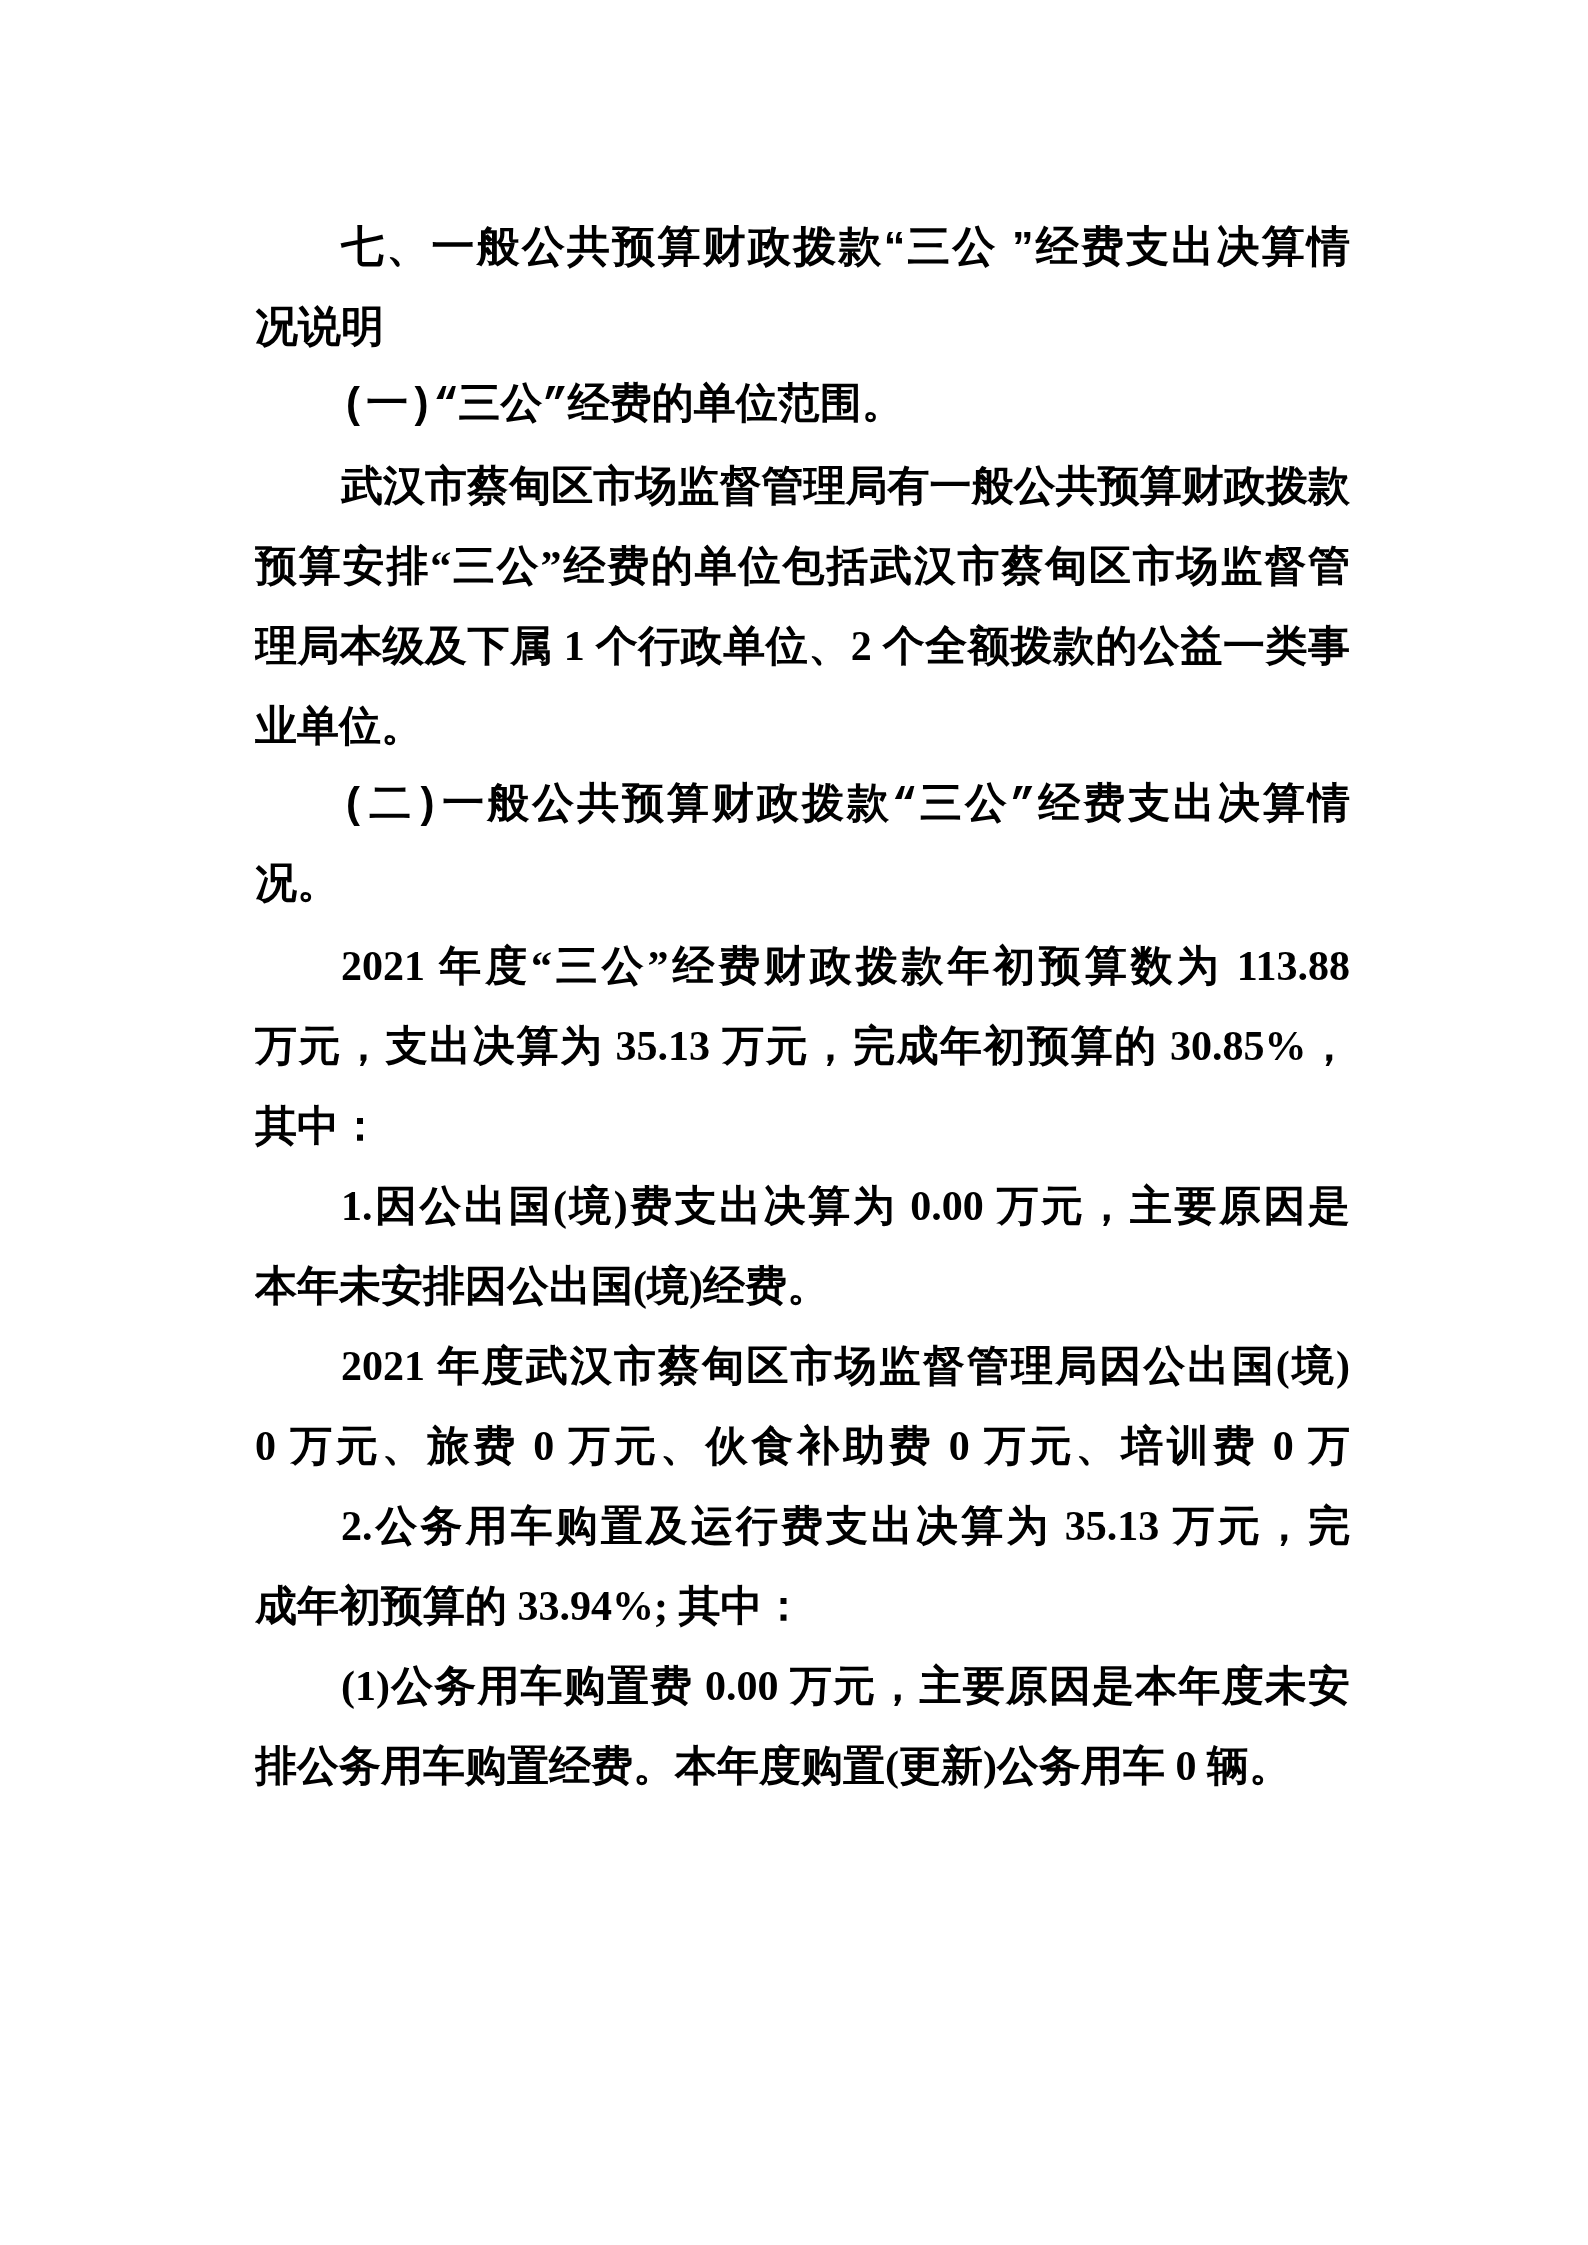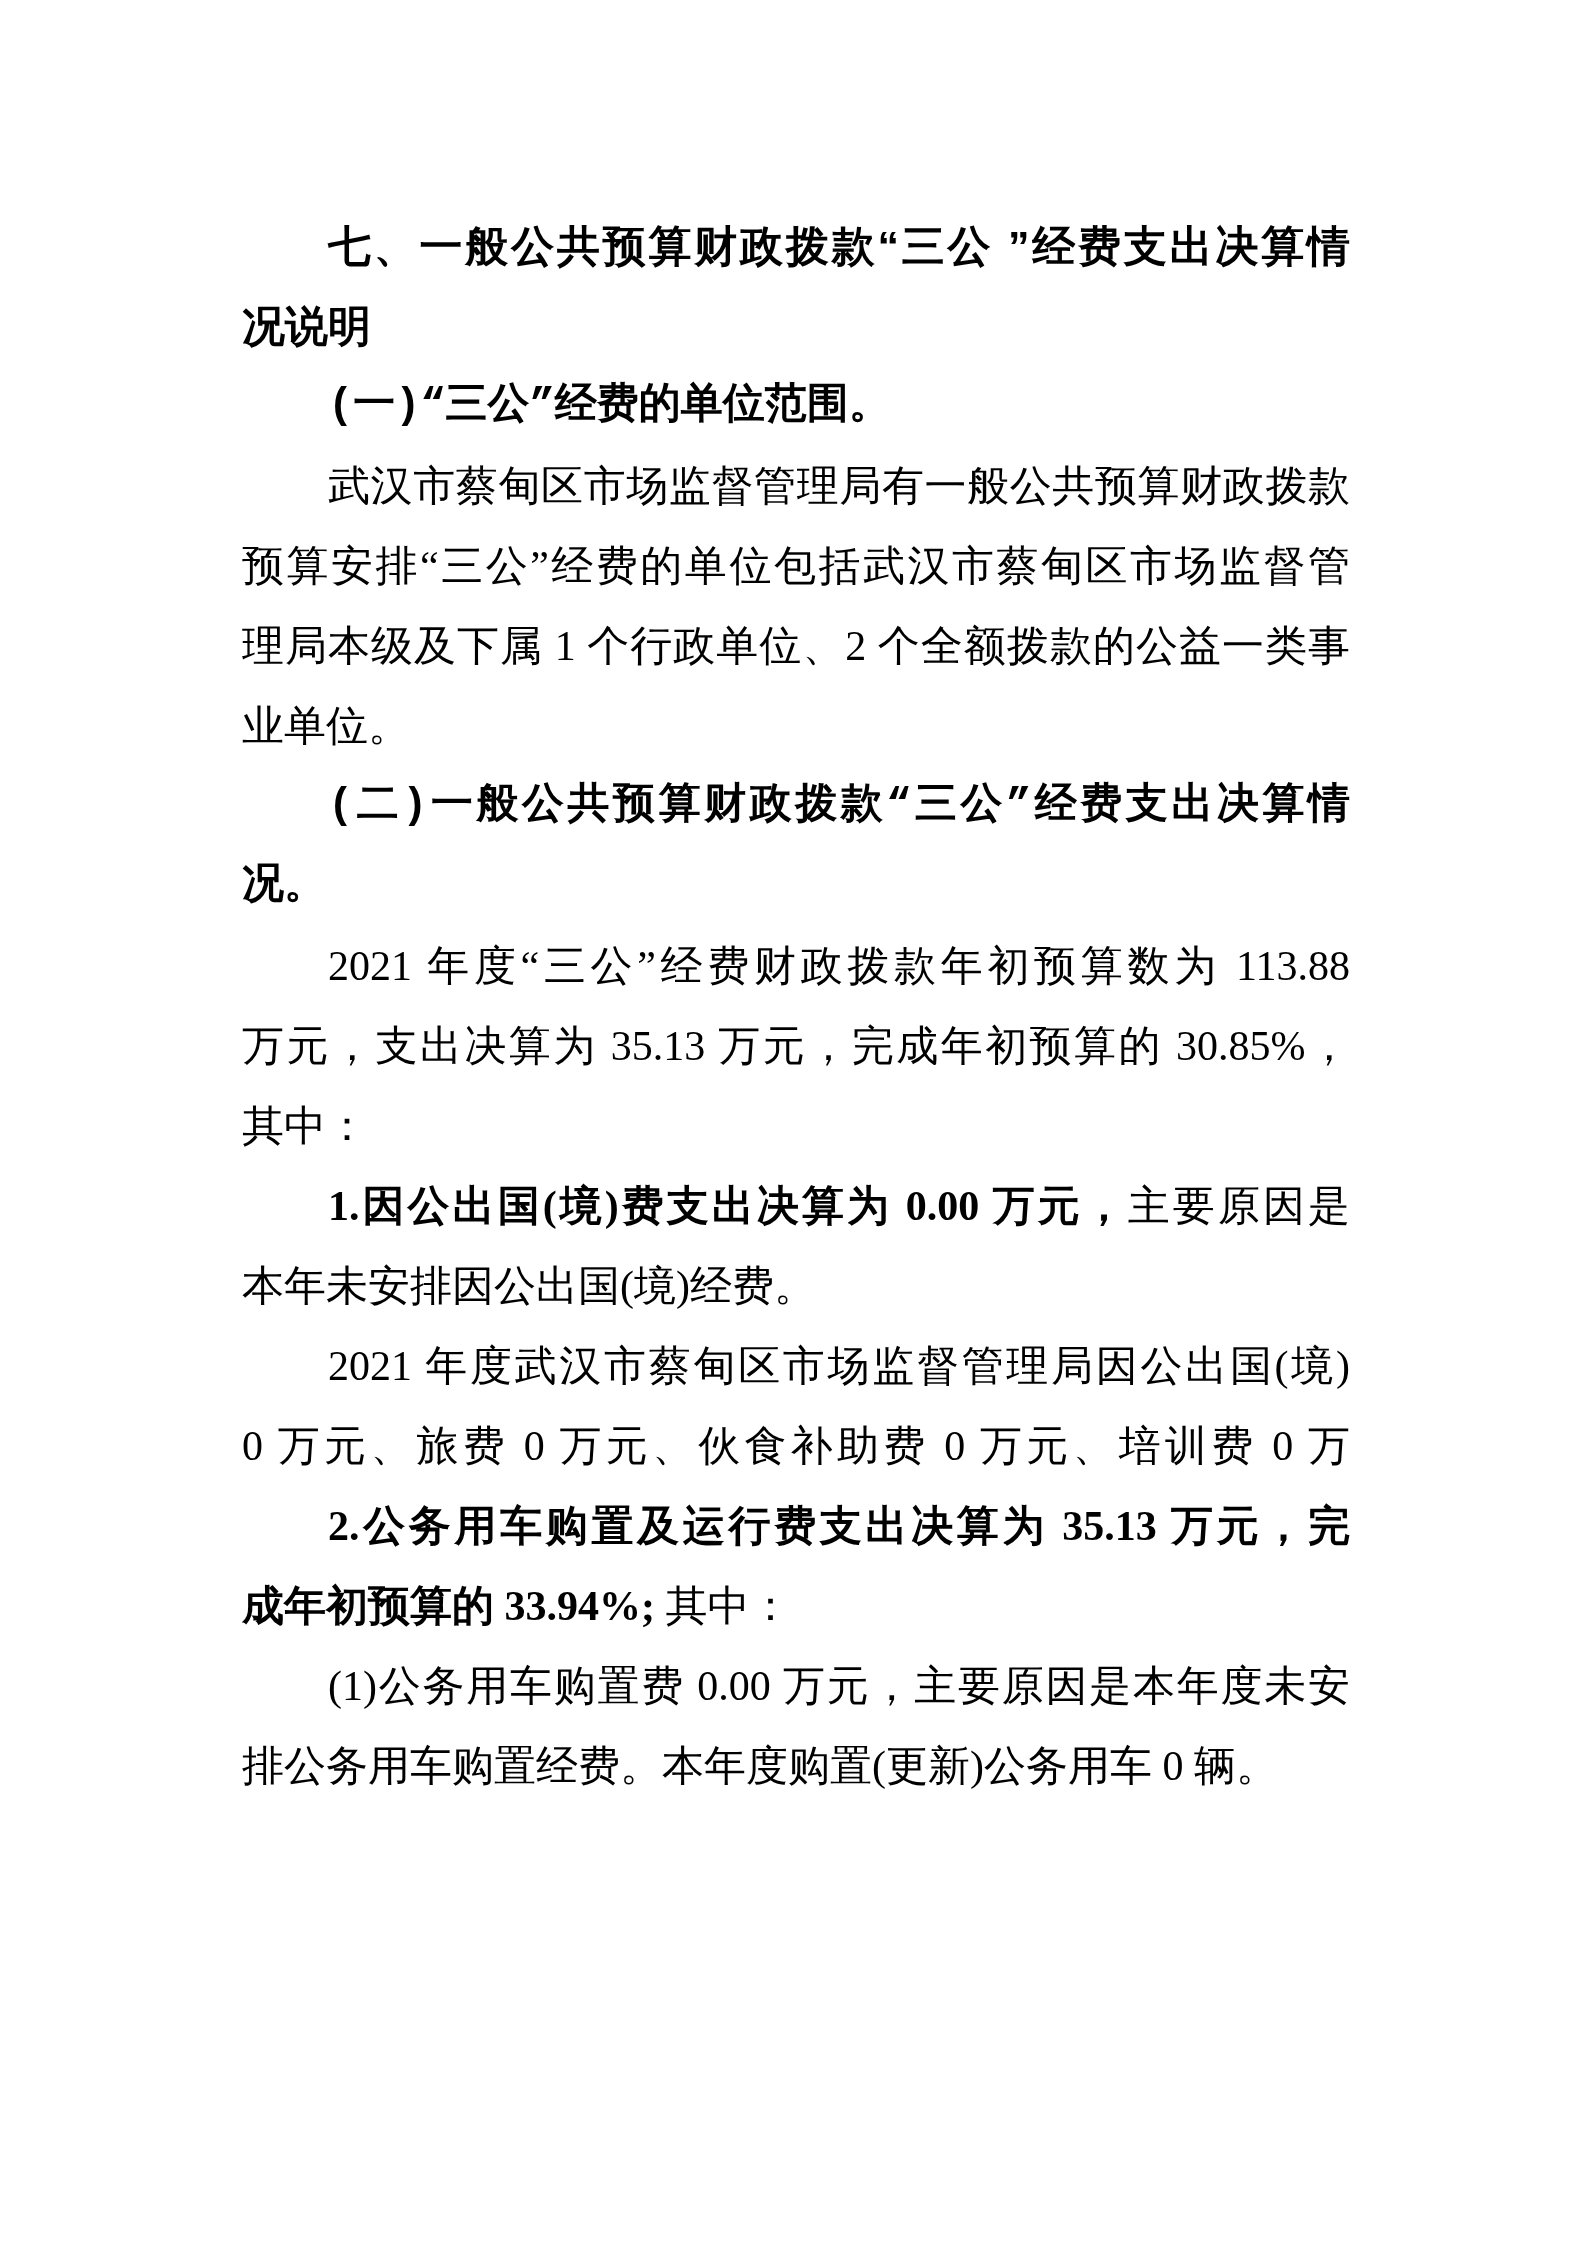--- a/index.html
+++ b/index.html
@@ -29,38 +29,39 @@
     top: 206px;
     width: 1108px;
   }
   .line {
     height: 80px;
     line-height: 80px;
     font-size: 42px;
     text-align: justify;
     overflow: hidden;
     white-space: normal;
+    margin-left: 13px;
   }
   .j-full { text-align-last: justify; }
   .j-left { text-align-last: left; }
   .indent { padding-left: 86px; }
   .title {
     font-family: "Liberation Sans", sans-serif;
     font-weight: 700;
     font-size: 43px;
   }
   .subhead {
     font-family: Liberation Mono, monospace;
     font-weight: 700;
   }
   .body-text {
     font-family: "Liberation Serif", serif;
     font-weight: 400;
   }
-  .seg { font-weight: normal; }
+  .seg { font-weight: bold; }
   .seg.bold { font-weight: 700; }
 </style>
 </head>
 <body>
 
 <div class="page">
   <div class="text-block">
       <div class="line title indent j-full"><span class="seg bold">七、一般公共预算财政拨款“三公 ”经费支出决算情</span></div>
       <div class="line title j-left"><span class="seg bold">况说明</span></div>
       <div class="line subhead indent j-left"><span class="seg bold">(一)“三公”经费的单位范围。</span></div>

